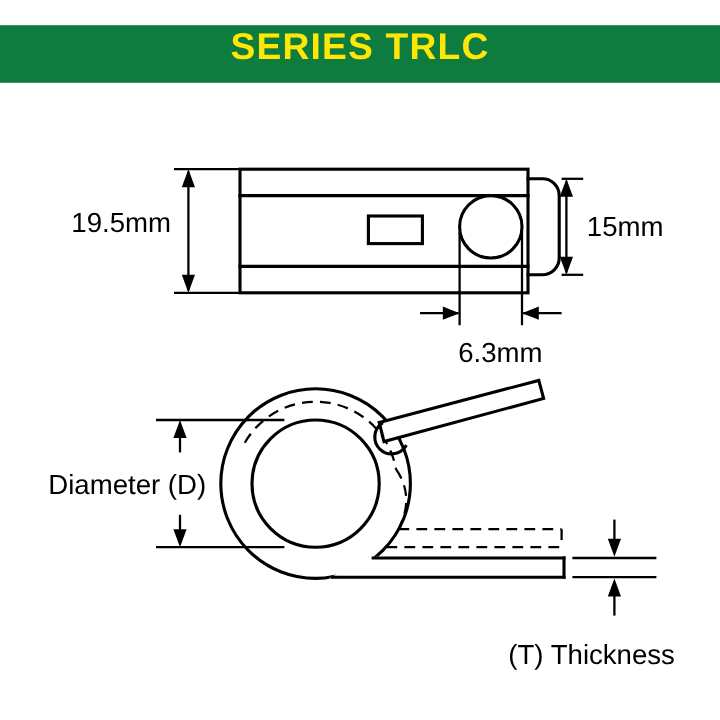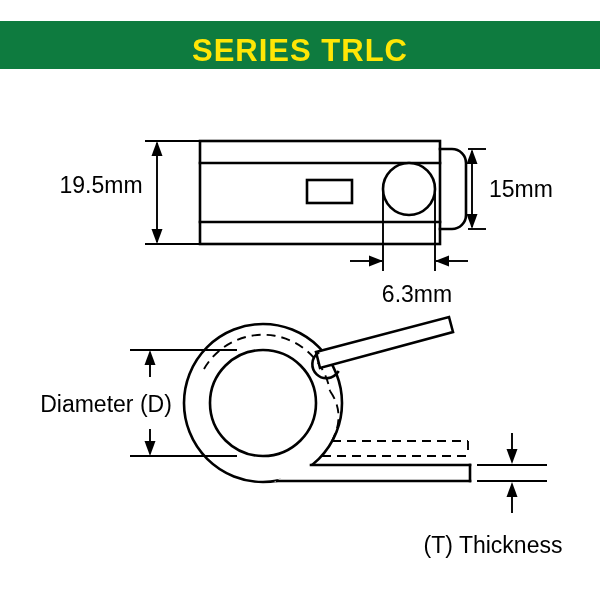--- a/index.html
+++ b/index.html
@@ -3,21 +3,21 @@
 <meta charset="utf-8">
 <style>
   html,body{margin:0;padding:0;}
   body{
     width:600px;height:600px;background:#ffffff;
     font-family:"Liberation Sans",sans-serif;
     position:relative;overflow:hidden;
   }
   .header{
     position:absolute;top:21px;left:0;width:600px;height:48px;
-    display:flex;align-items:flex-end;justify-content:center;
+    display:flex;align-items:flex-start;justify-content:center;
     background:var(--header-bg,#0e7b3f);
   }
   .header-title{
     font-size:31px;font-weight:700;letter-spacing:1px;
     color:var(--header-fg,#ffe606);
   }
   .drawing{position:absolute;top:0;left:0;}
   text{font-family:"Liberation Sans",sans-serif;fill:var(--line,#000);}
   .dim-text{font-size:23px;}
   .s3{stroke:var(--line,#000);stroke-width:2.6;fill:none;stroke-linecap:square;}

